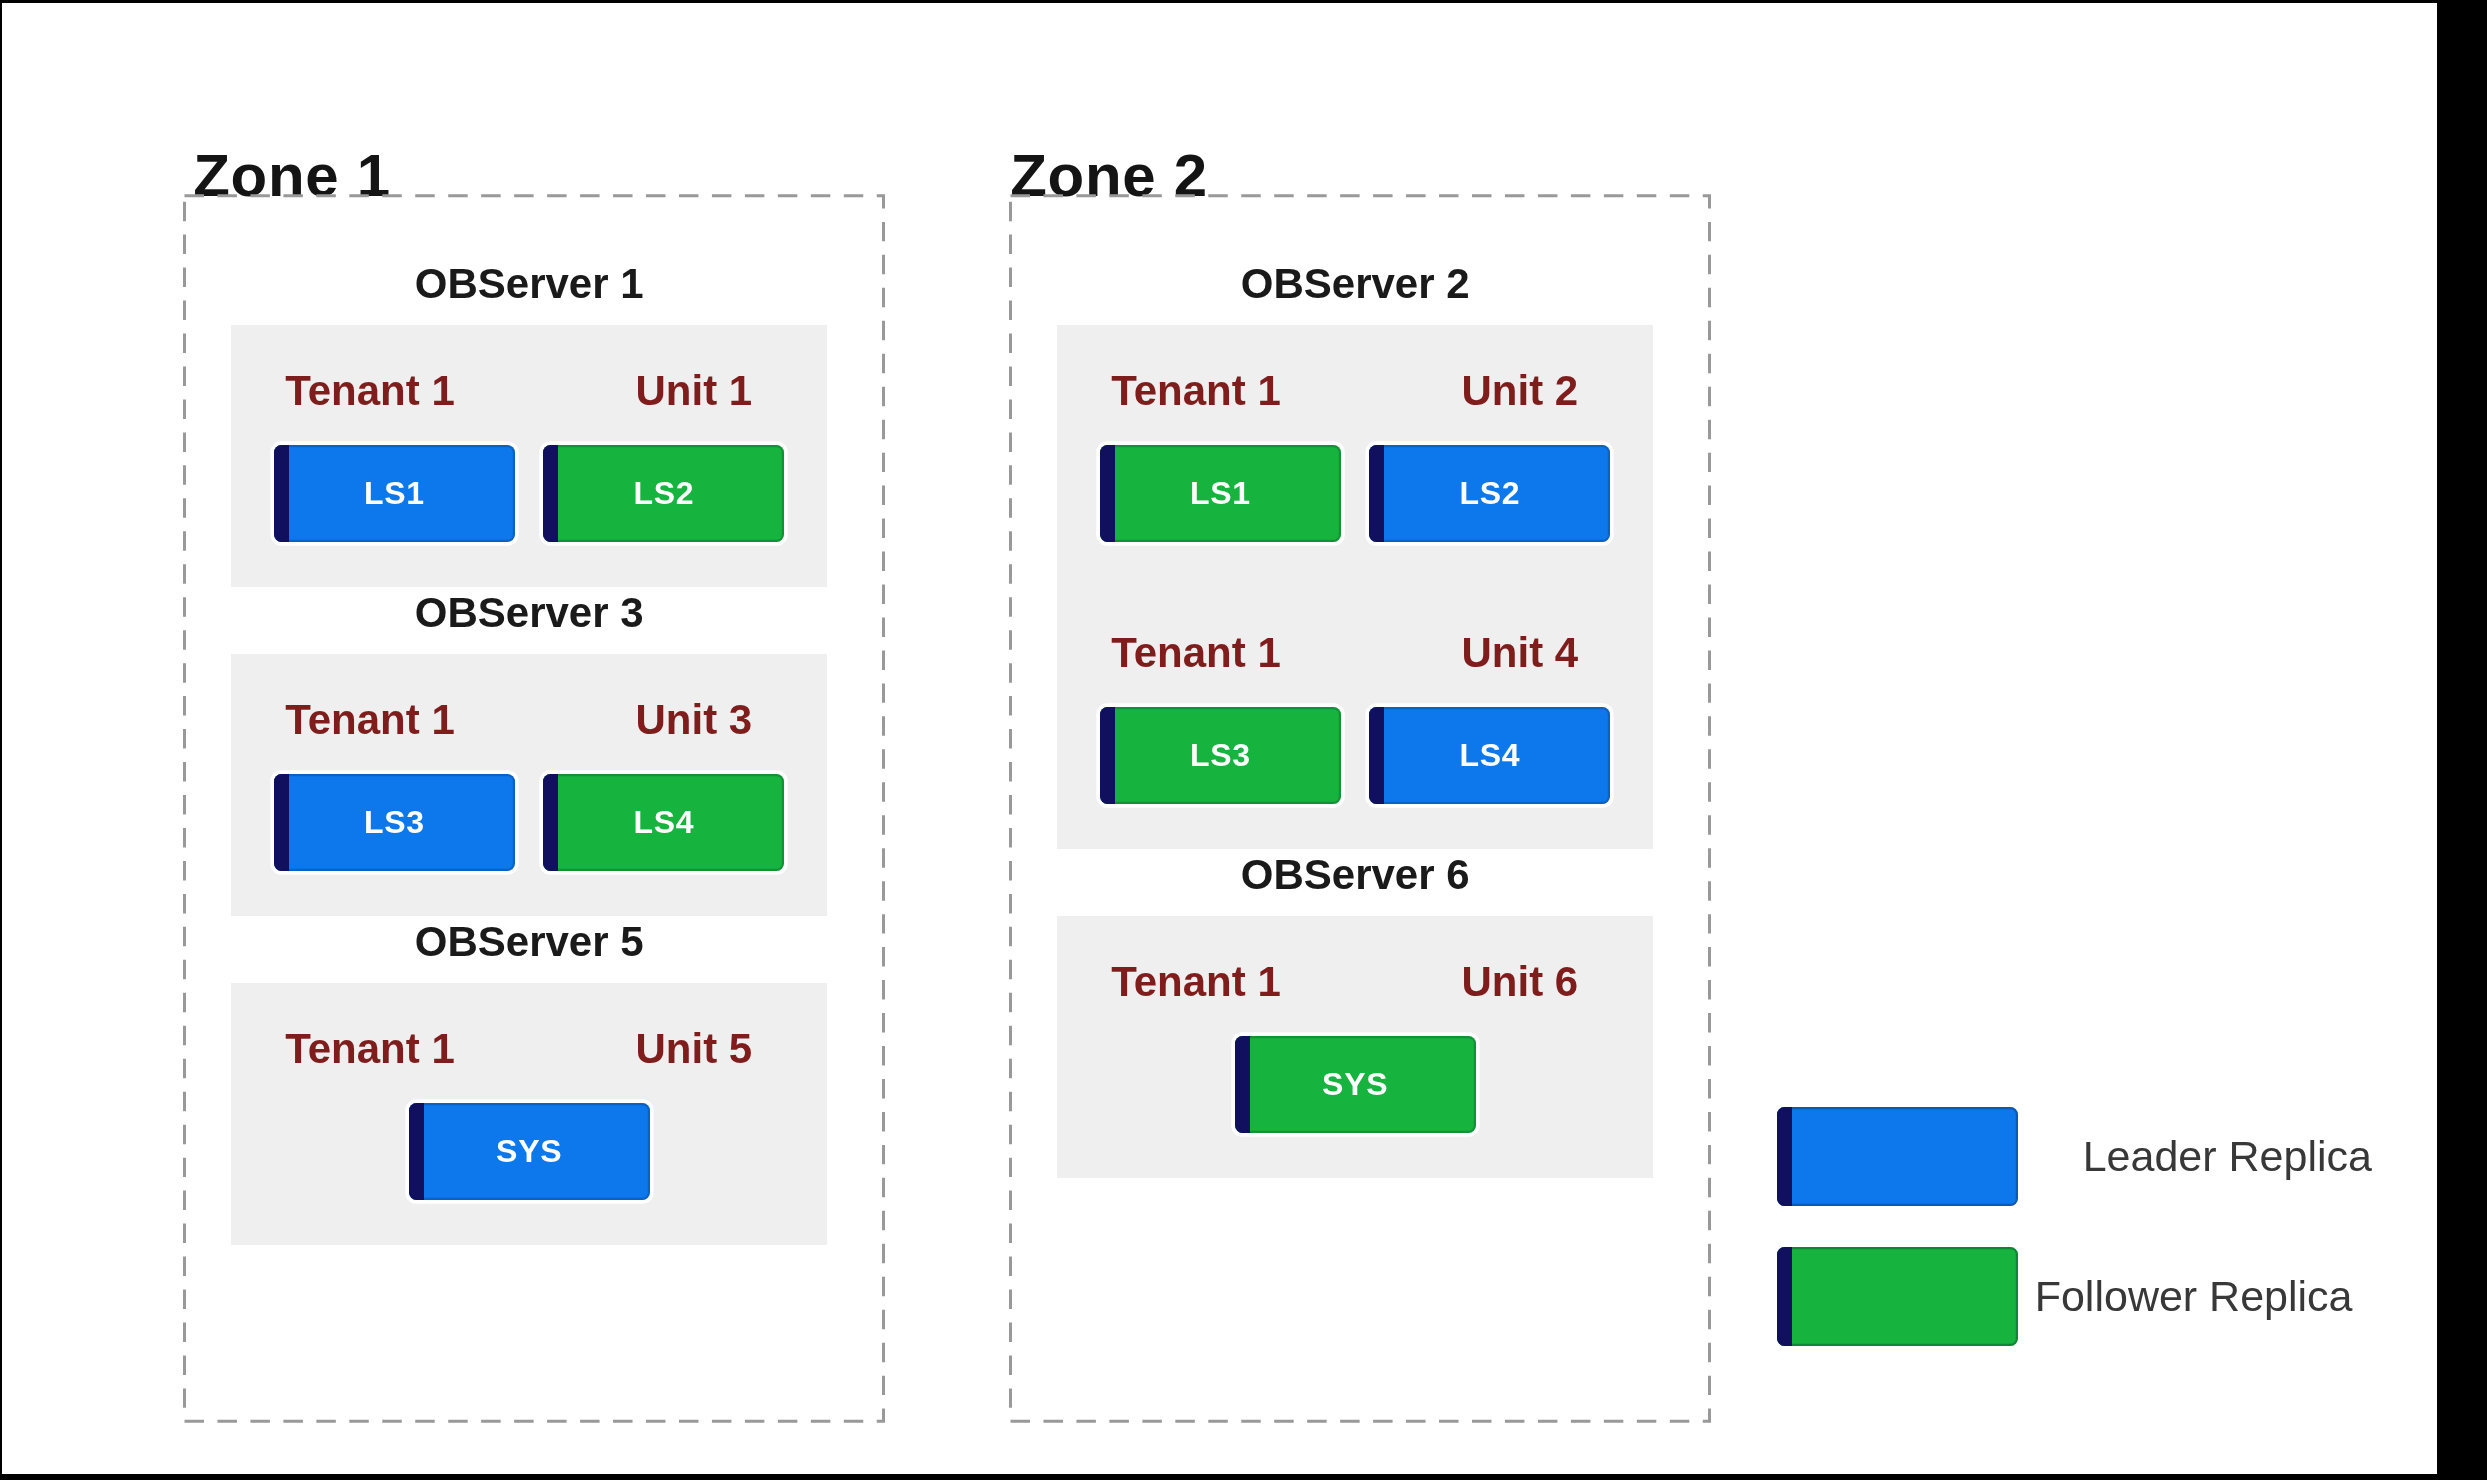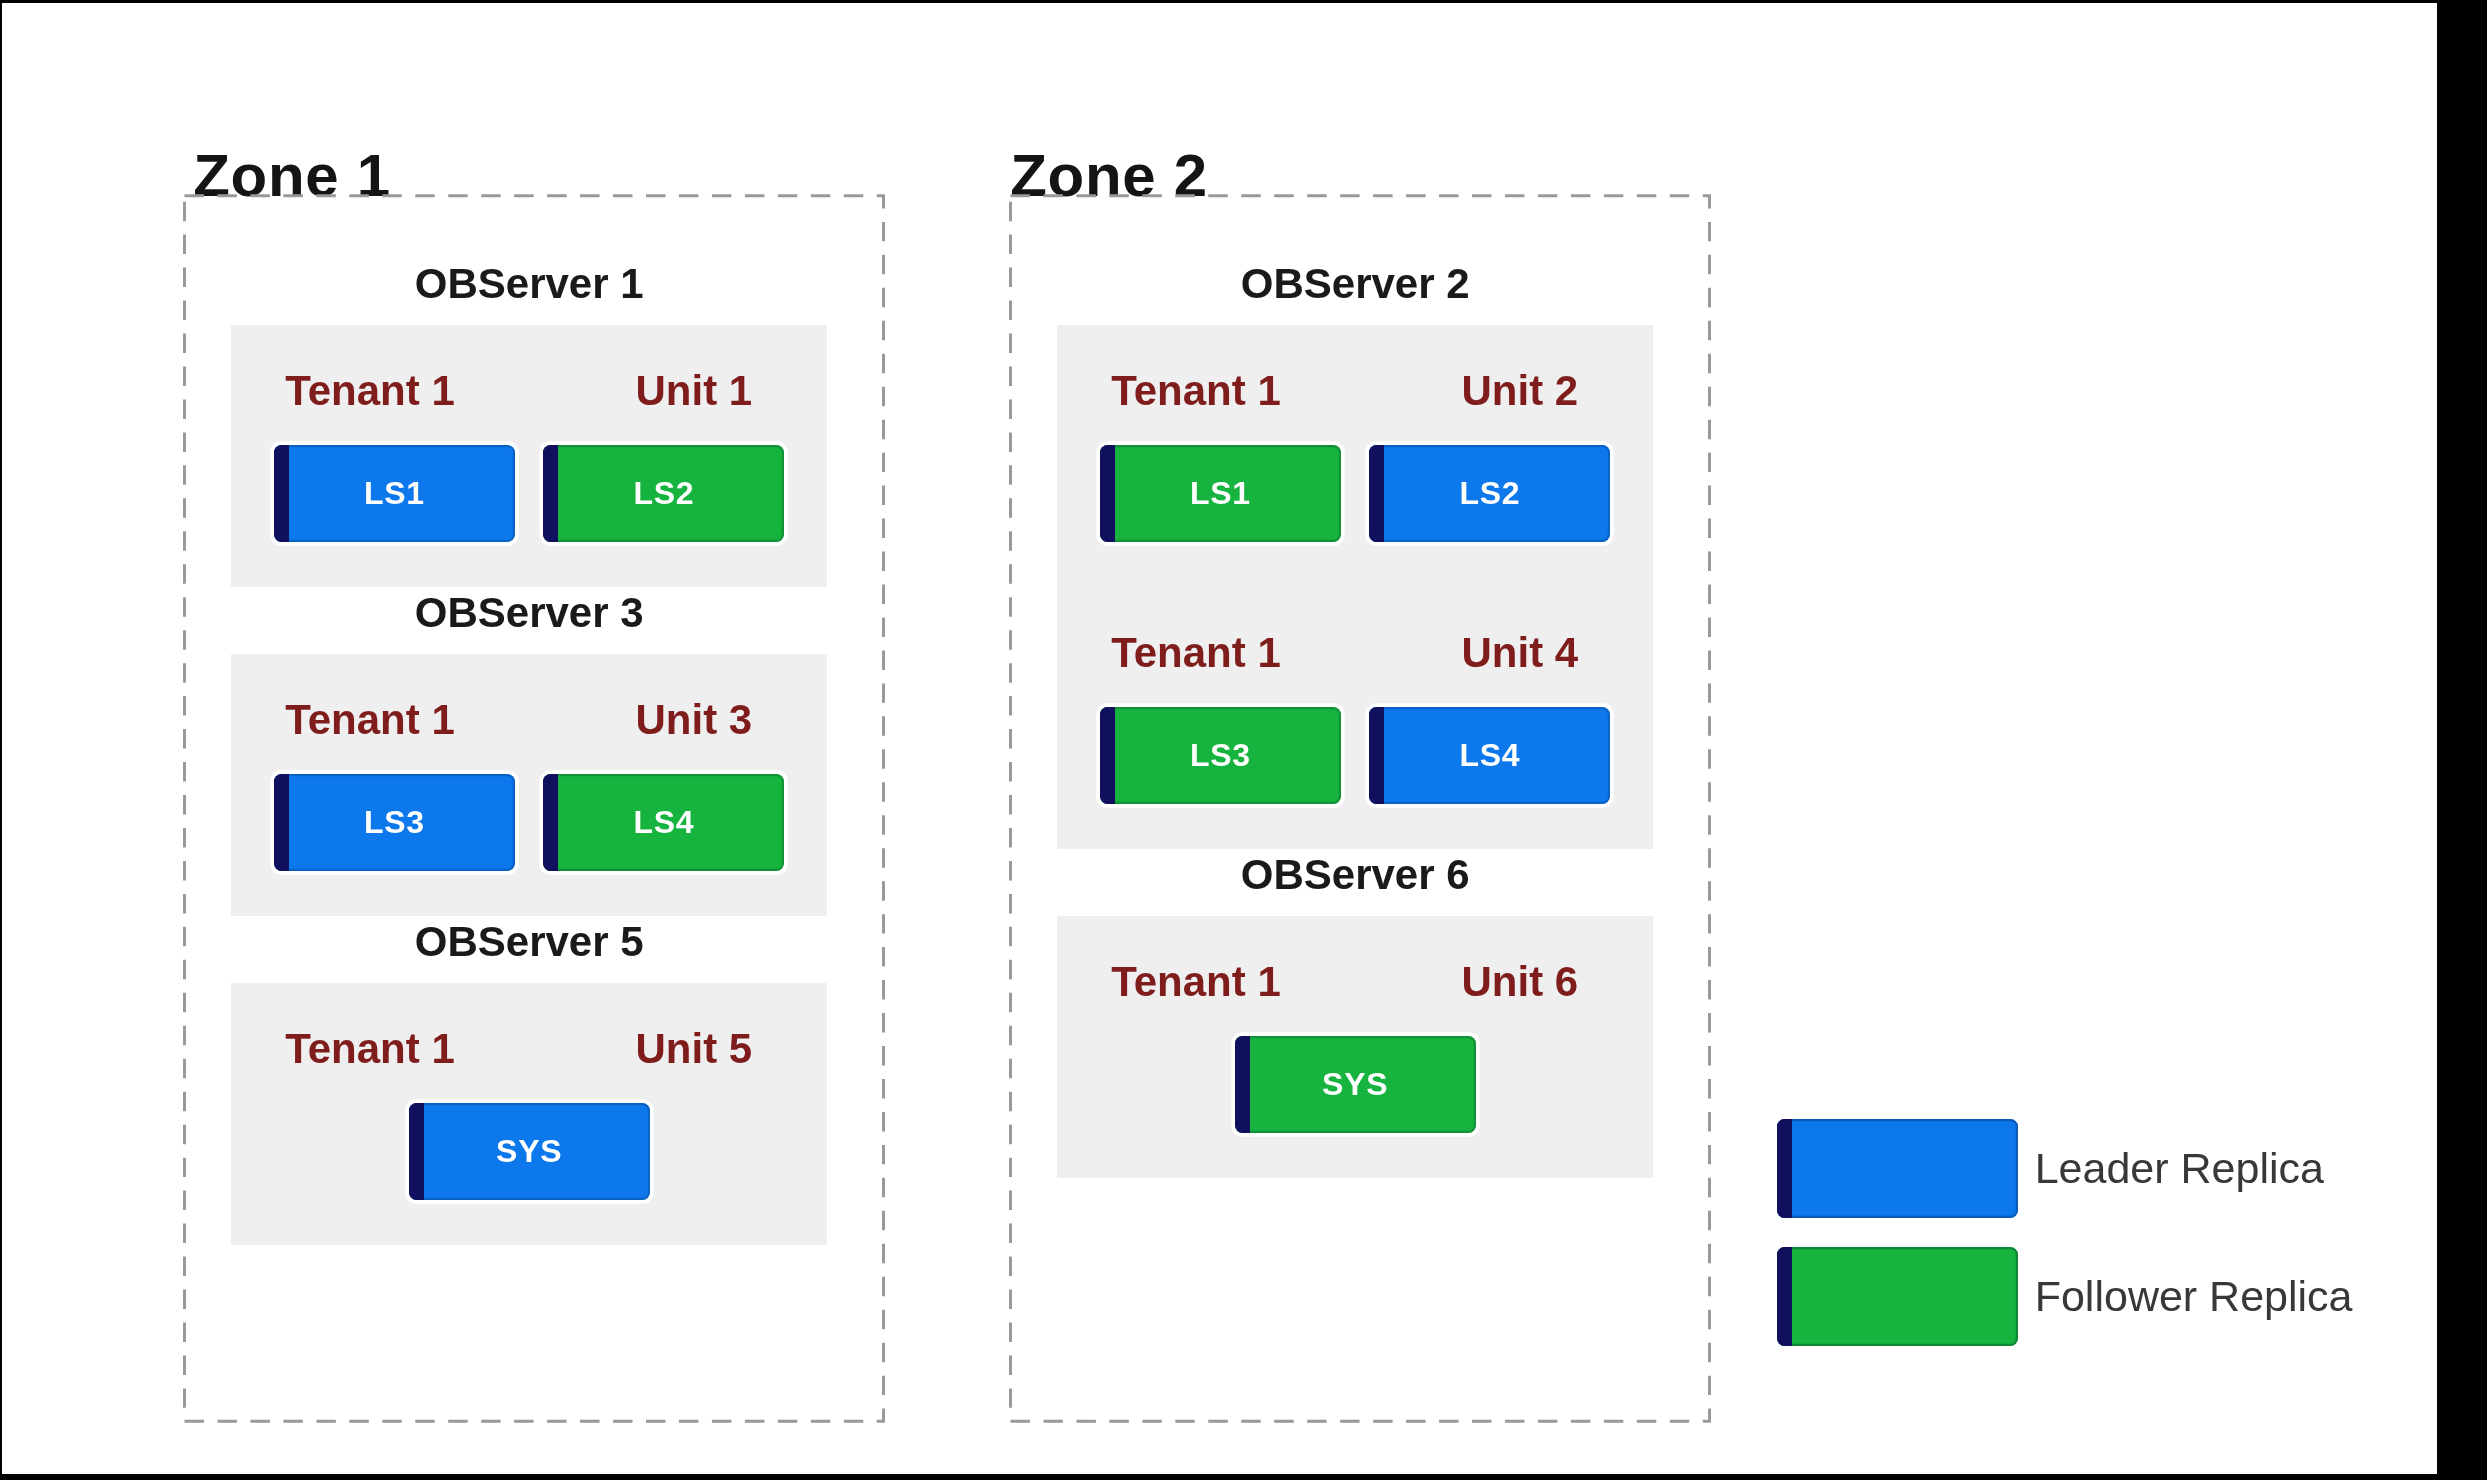--- a/index.html
+++ b/index.html
@@ -55,21 +55,21 @@
     font-size:32px;font-weight:bold;color:#ffffff;letter-spacing:0.7px;
   }
   .replica .stripe{
     position:absolute;left:0;top:0;bottom:0;width:15px;
     background:#10105e;border-radius:7.5px 0 0 7.5px;
   }
   .role-leader{background:#0c78ec;}
   .role-follower{background:#16b33e;}
   .legend{position:absolute;left:1775px;top:1104px;}
   .legend-item{display:flex;align-items:center;position:absolute;left:0;}
-  .legend-item.li0{top:12px;}
+  .legend-item.li0{top:0;gap:48px;}
   .legend-item.li1{top:140px;}
   .legend-swatch{
     position:relative;width:241px;height:99px;border-radius:7.5px;
     box-shadow:inset 0 0 0 2.2px rgba(0,0,30,0.25);flex:0 0 auto;
   }
   .legend-swatch .stripe{
     position:absolute;left:0;top:0;bottom:0;width:15px;
     background:#10105e;border-radius:7.5px 0 0 7.5px;
   }
   .legend-label{

